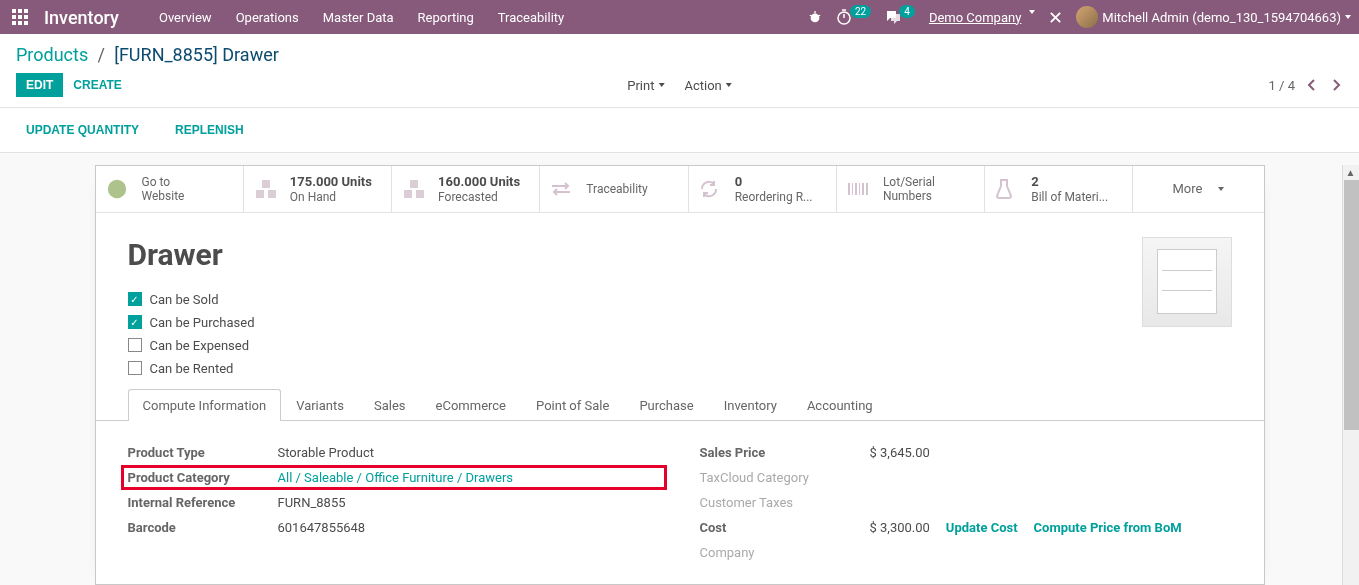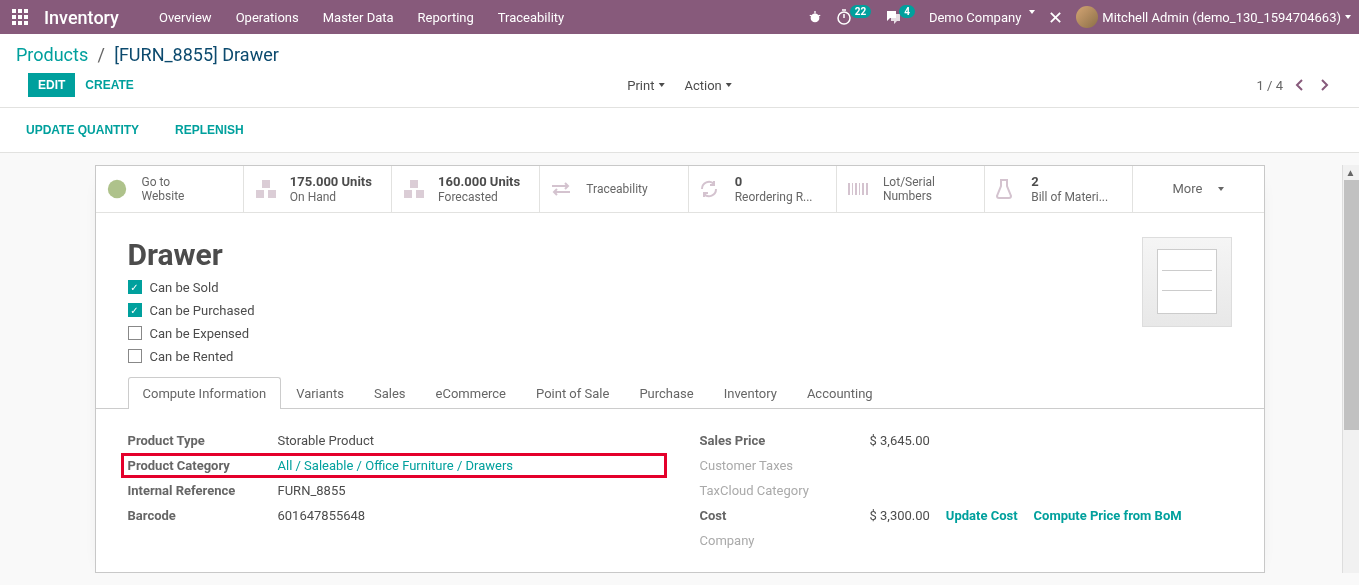--- a/index.html
+++ b/index.html
@@ -7,34 +7,34 @@
     
     
     .navbar { background: #875a7b; color: #fff; height: 34px; display: flex; align-items: center; padding: 0 8px; }
     .navbar .apps-icon { width: 24px; height: 24px; display: flex; align-items: center; justify-content: center; margin-right: 12px; cursor: pointer; }
     .navbar .app-title { font-size: 18px; font-weight: 500; margin-right: 40px; }
     .navbar .menu { display: flex; gap: 24px; }
     .navbar .menu-item { color: #fff; cursor: pointer; font-size: 13px; }
     .navbar .spacer { flex: 1; }
     .navbar .right { display: flex; align-items: center; gap: 14px; }
     .navbar .icon-btn { cursor: pointer; display: flex; align-items: center; position: relative; }
-    .navbar .badge { background: #00a09d; color: #fff; border-radius: 10px; font-size: 10px; padding: 1px 5px; margin-left: -2px; position: relative; top: -6px; font-weight: bold; }
-    .navbar .company { cursor: pointer; display: flex; align-items: flex-start; gap: 4px; }
+    .navbar .badge { background: #00a09d; color: #fff; border-radius: 10px; font-size: 10px; padding: 1px 5px; margin-left: -2px; position: relative; top: -6px; font-weight: normal; }
+    .navbar .company { cursor: pointer; display: flex; align-items: flex-start; gap: 4px; text-decoration: underline; }
     .navbar .avatar { width: 22px; height: 22px; border-radius: 50%; background: linear-gradient(135deg, #d4a574, #8b6f47); margin-right: 4px; }
     .navbar .user { cursor: pointer; display: flex; align-items: center; justify-content: flex-end; }
     .caret-down { width: 0; height: 0; border-left: 3px solid transparent; border-right: 3px solid transparent; border-top: 4px solid currentColor; margin-left: 4px; }
     
     
     .control-panel { background: #fff; border-bottom: 1px solid #e2e2e0; }
     .breadcrumb-row { padding: 10px 16px 6px; display: flex; align-items: center; }
     .breadcrumb a { color: #00a09d; text-decoration: none; font-size: 18px; }
     .breadcrumb .sep { margin: 0 6px; color: #666; font-size: 18px; }
     .breadcrumb .current { color: #0c4a6e; font-size: 18px; }
     
-    .actions-row { padding: 2px 28px 10px; display: flex; align-items: center; justify-content: flex-end; }
+    .actions-row { padding: 2px 16px 10px; display: flex; align-items: center; justify-content: flex-end; }
     .btn { padding: 5px 10px; font-size: 12px; cursor: pointer; border: none; background: none; }
     .btn-primary { background: #00a09d; color: #fff; font-weight: bold; }
     .btn-link { color: #00a09d; font-weight: bold; }
     .center-actions { position: absolute; left: 50%; transform: translateX(-50%); display: flex; gap: 8px; }
     .dropdown-btn { cursor: pointer; color: #4c4c4c; font-size: 13px; display: flex; align-items: center; padding: 4px 6px; }
     .pager { margin-left: auto; display: flex; align-items: center; gap: 10px; color: #666; }
     .pager .nav-btn { cursor: pointer; color: #875a7b; font-size: 18px; padding: 0 2px; }
     
     
     .sub-actions { background: #fff; padding: 10px 16px; border-bottom: 1px solid #e2e2e0; display: flex; gap: 16px; }
@@ -55,21 +55,21 @@
     .stat-btn { flex: 1; min-width: 130px; padding: 8px 10px; border-right: 1px solid #e2e2e0; display: flex; align-items: center; gap: 10px; cursor: pointer; color: #666; }
     .stat-btn:last-child { border-right: none; }
     .stat-btn .stat-icon { font-size: 20px; color: #875a7b; opacity: 0.6; width: 26px; text-align: center; }
     .stat-btn .stat-text { display: flex; flex-direction: column; line-height: 1.2; overflow: hidden; }
     .stat-btn .stat-value { font-weight: bold; color: #4c4c4c; white-space: nowrap; overflow: hidden; text-overflow: ellipsis; }
     .stat-btn .stat-label { font-size: 12px; color: #666; white-space: nowrap; overflow: hidden; text-overflow: ellipsis; }
     .stat-btn.more { flex: 0.7; justify-content: center; color: #666; }
     
     
     .product-header { padding: 24px 32px 12px; display: flex; justify-content: space-between; }
-    .product-title { font-size: 30px; color: #4c4c4c; margin-bottom: 8px; }
+    .product-title { font-size: 30px; color: #4c4c4c; margin-bottom: 20px; }
     .checkboxes { display: flex; flex-direction: column; gap: 8px; }
     .checkbox-row { display: flex; align-items: center; gap: 8px; font-size: 13px; color: #4c4c4c; }
     .checkbox { width: 14px; height: 14px; border: 1px solid #888; display: inline-flex; align-items: center; justify-content: center; }
     .checkbox.checked { background: #00a09d; border-color: #00a09d; color: #fff; font-size: 10px; }
     .product-image { width: 90px; height: 90px; border: 1px solid #ddd; background: linear-gradient(to bottom, #f5f5f5 0%, #e8e8e8 100%); display: flex; align-items: center; justify-content: center; }
     .drawer-img { width: 60px; height: 65px; background: #fff; border: 1px solid #ccc; position: relative; }
     .drawer-img::before, .drawer-img::after { content: ''; position: absolute; left: 4px; right: 4px; height: 1px; background: #ccc; }
     .drawer-img::before { top: 20px; }
     .drawer-img::after { top: 40px; }
     
@@ -364,24 +364,24 @@
           <div class="field-label">Barcode</div>
           <div class="field-value">601647855648</div>
         </div>
       </div>
       <div class="form-col">
         <div class="field-row">
           <div class="field-label">Sales Price</div>
           <div class="field-value" style="margin-left:20px;">$ 3,645.00</div>
         </div>
         <div class="field-row">
+          <div class="field-label muted">TaxCloud Category</div>
+        </div>
+        <div class="field-row">
           <div class="field-label muted">Customer Taxes</div>
-        </div>
-        <div class="field-row">
-          <div class="field-label muted">TaxCloud Category</div>
         </div>
         <div class="field-row">
           <div class="field-label">Cost</div>
           <div class="field-value" style="margin-left:20px;">$ 3,300.00</div>
           <span class="link-btn">Update Cost</span>
           <span class="link-btn">Compute Price from BoM</span>
         </div>
         <div class="field-row">
           <div class="field-label muted">Company</div>
         </div>

